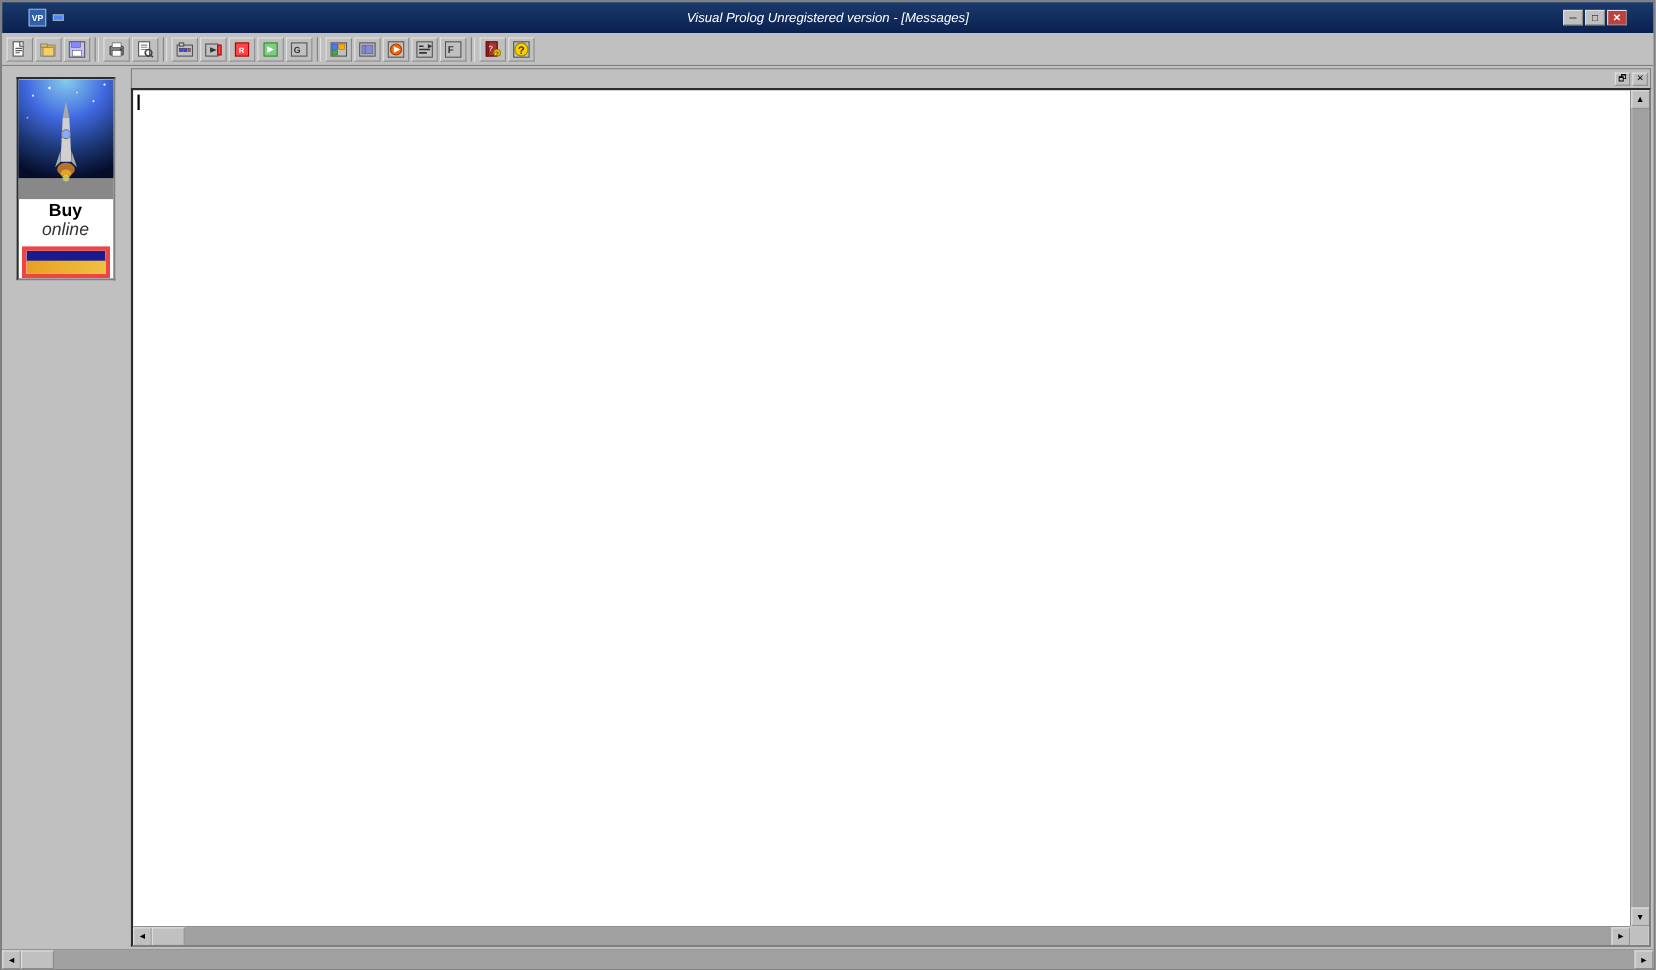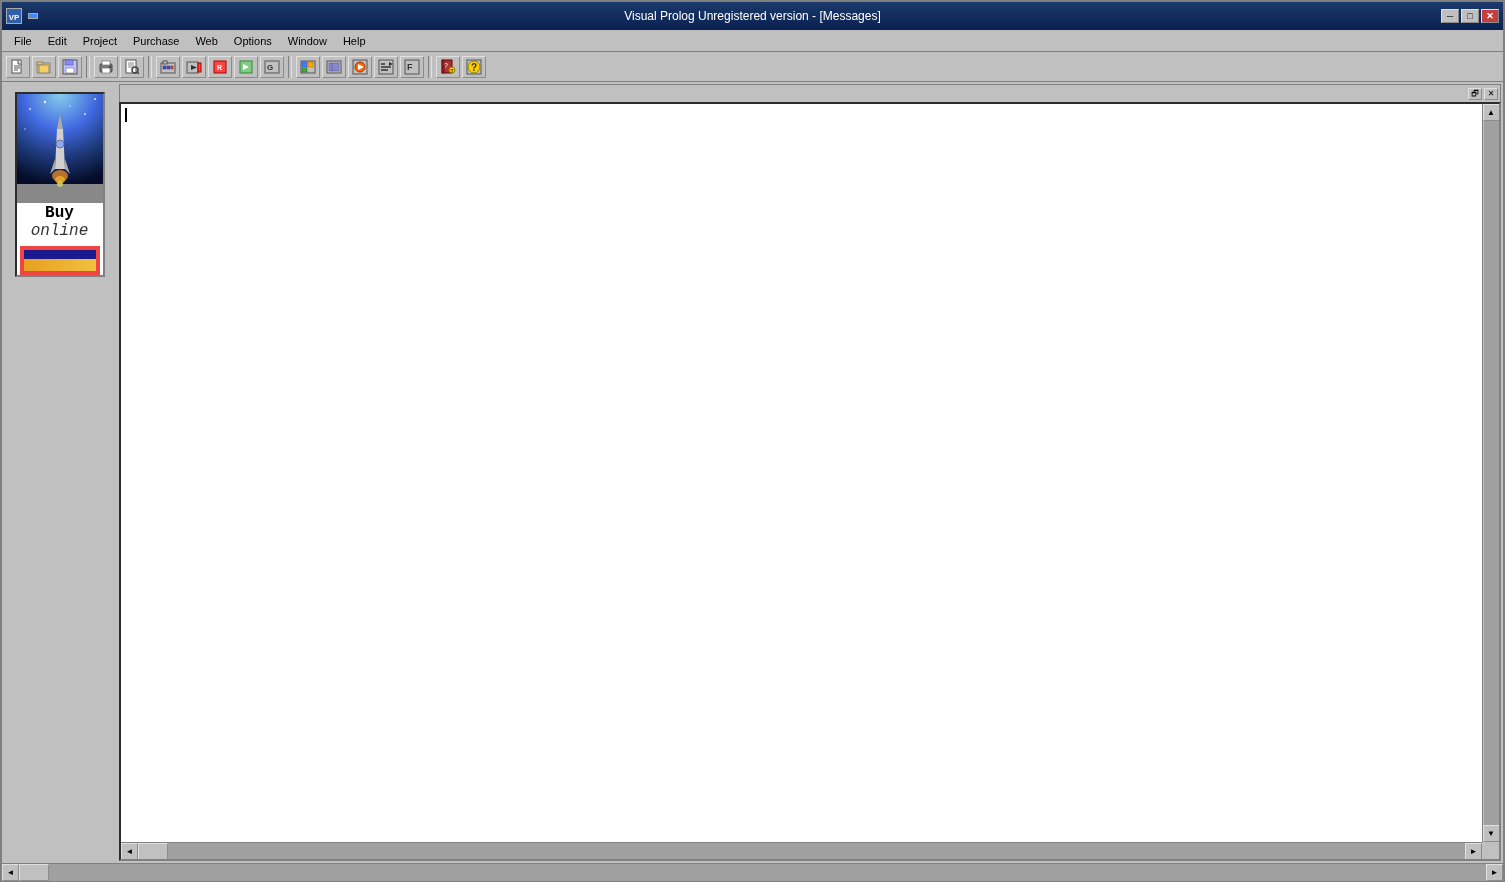--- a/index.html
+++ b/index.html
@@ -22,21 +22,21 @@
       flex-direction: column;
     }
 
     
     .title-bar {
       background: linear-gradient(to bottom, #1a3a6b, #0a2050);
       height: 28px;
       display: flex;
       align-items: center;
       justify-content: space-between;
-      padding: 0 4px;
+      padding: 0 24px;
       flex-shrink: 0;
     }
 
     .title-bar-left {
       display: flex;
       align-items: center;
       gap: 6px;
     }
 
     .app-icon {
@@ -52,20 +52,21 @@
       font-weight: bold;
     }
 
     .title-text {
       color: white;
       font-size: 12px;
       font-weight: normal;
       position: absolute;
       left: 50%;
       transform: translateX(-50%);
+      font-style: italic;
     }
 
     .title-bar-buttons {
       display: flex;
       gap: 2px;
       align-items: center;
     }
 
     .title-btn {
       width: 18px;
@@ -337,30 +338,20 @@
       <div style="width:10px;height:6px;background:#4488ff;border:1px solid #aaa;"></div>
     </div>
     <span class="title-text">Visual Prolog Unregistered version - [Messages]</span>
     <div class="title-bar-buttons">
       <div class="title-btn">─</div>
       <div class="title-btn">□</div>
       <div class="title-btn close-btn">✕</div>
     </div>
   </div>
 
-  <div class="menu-bar">
-    <div class="menu-item">File</div>
-    <div class="menu-item">Edit</div>
-    <div class="menu-item">Project</div>
-    <div class="menu-item">Purchase</div>
-    <div class="menu-item">Web</div>
-    <div class="menu-item">Options</div>
-    <div class="menu-item">Window</div>
-    <div class="menu-item">Help</div>
-  </div>
 
   <div class="toolbar">
 
     <div class="toolbar-btn">
       <div class="tb-icon">
         <svg width="16" height="16" viewBox="0 0 16 16">
           <rect x="2" y="1" width="9" height="13" fill="white" stroke="#555" stroke-width="1"></rect>
           <polyline points="8,1 8,5 12,5" fill="#ddd" stroke="#555" stroke-width="1"></polyline>
           <line x1="4" y1="7" x2="10" y2="7" stroke="#555" stroke-width="1"></line>
           <line x1="4" y1="9" x2="10" y2="9" stroke="#555" stroke-width="1"></line>
@@ -568,21 +559,21 @@
             <polygon points="50,65 55,80 50,75" fill="#aaaaaa"></polygon>
 
             <circle cx="45" cy="50" r="4" fill="#88aaff" stroke="#777" stroke-width="1"></circle>
 
             <ellipse cx="45" cy="82" rx="8" ry="6" fill="rgba(255,150,30,0.7)"></ellipse>
             <ellipse cx="45" cy="86" rx="5" ry="4" fill="rgba(255,200,50,0.6)"></ellipse>
             <ellipse cx="45" cy="90" rx="3" ry="3" fill="rgba(255,255,100,0.5)"></ellipse>
           </svg>
         </div>
 
-        <div style="text-align:center; padding: 2px 0; font-family: Liberation Mono, monospace;">
+        <div style="text-align:center; padding: 2px 0;">
           <span class="banner-text-buy">Buy</span>
           <br>
           <span class="banner-text-online">online</span>
         </div>
 
         <div class="visa-card">
           <div class="visa-stripe"></div>
           <span class="visa-text">VISA</span>
           <div class="visa-bottom"></div>
         </div>

